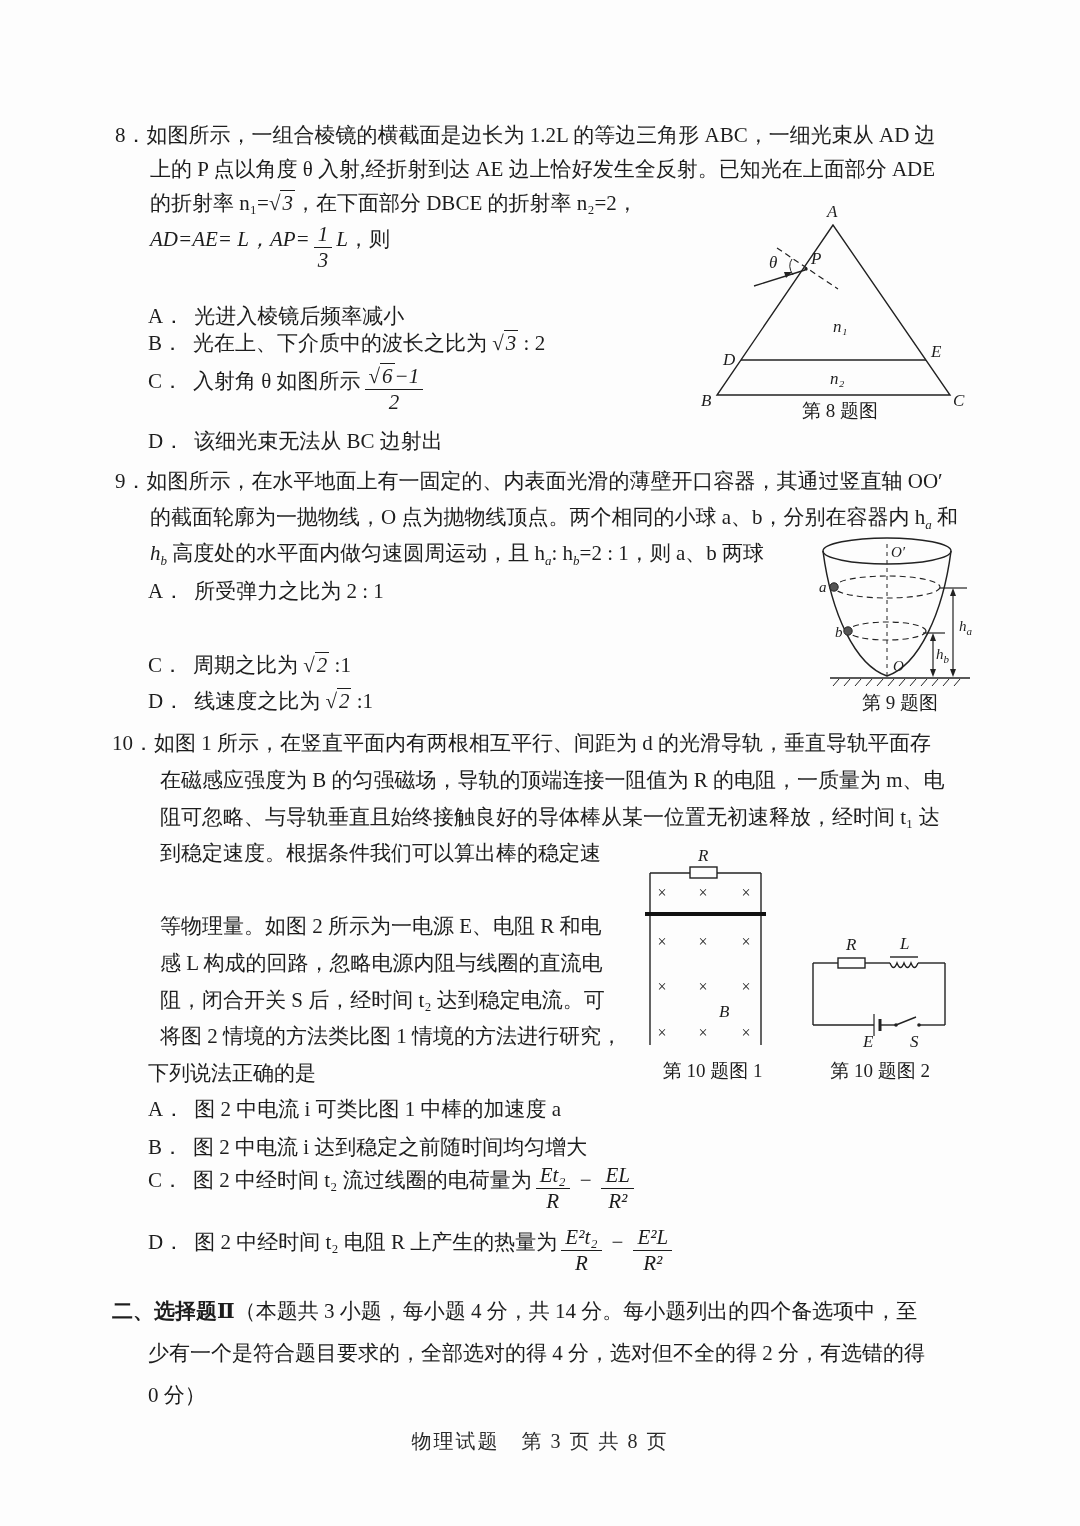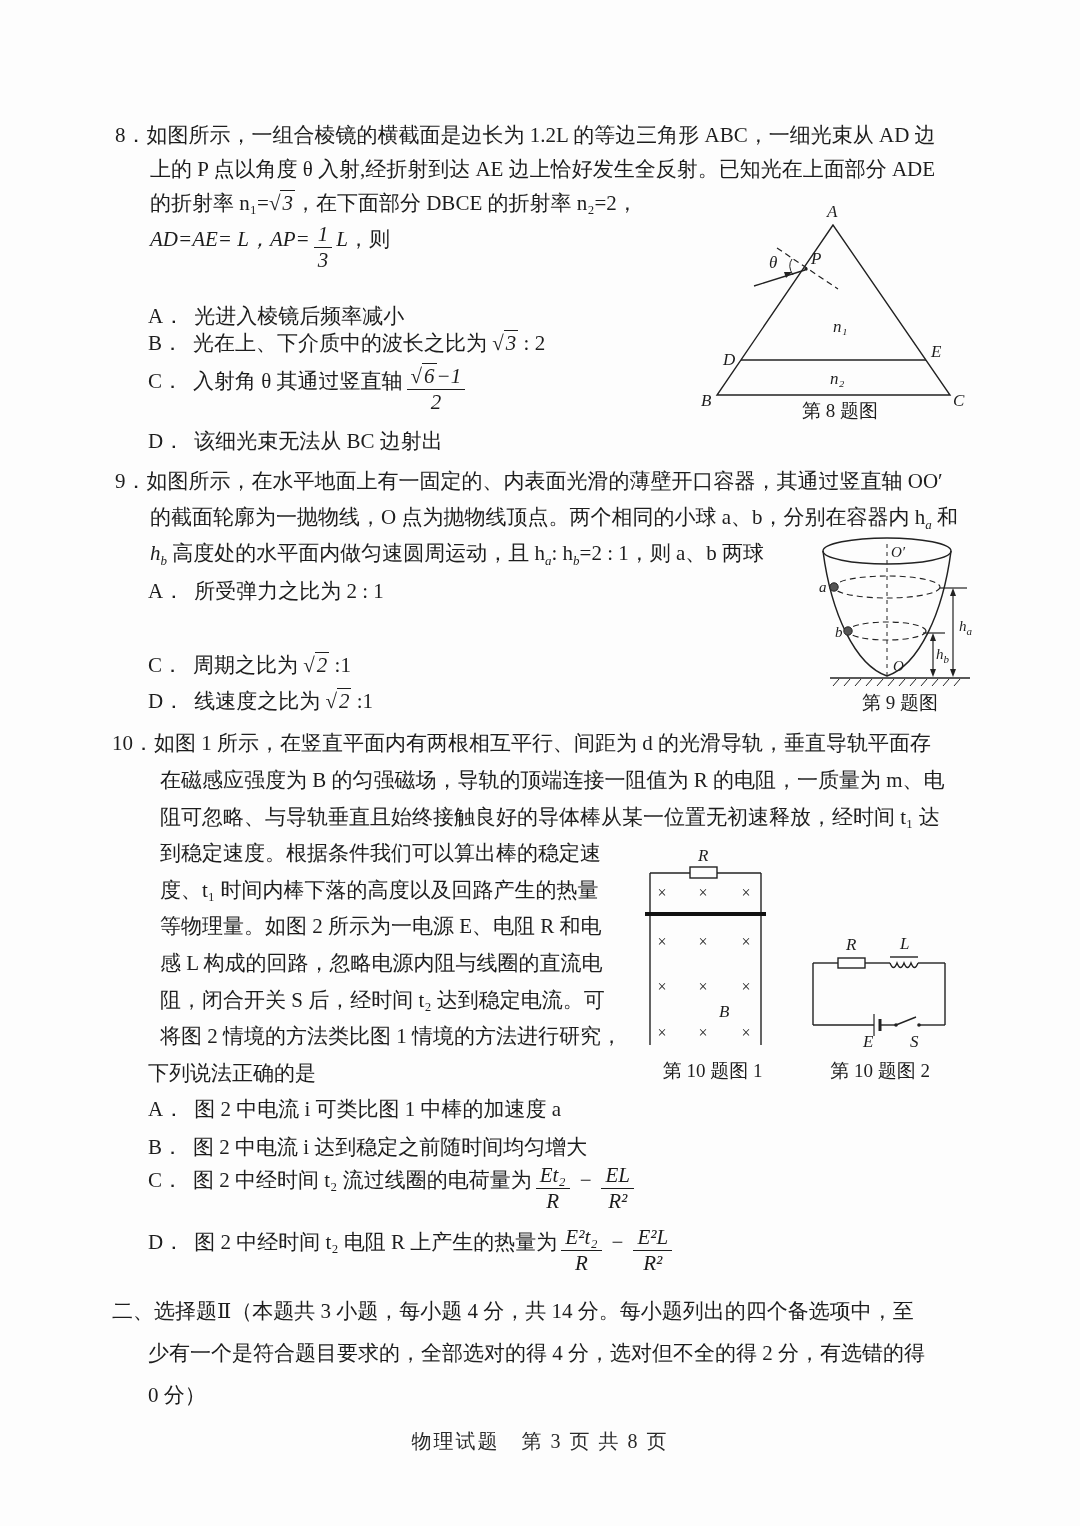--- a/index.html
+++ b/index.html
@@ -32,21 +32,21 @@
   .sqrt{display:inline-block;font-style:italic;white-space:nowrap;}
   .sqrt .rad{border-top:1.5px solid #1d1d1d;padding:0 2px;}
   .caption{
     position:absolute;font-size:19px;text-align:center;white-space:nowrap;
   }
   .fig{position:absolute;}
   .footer{
     position:absolute;left:0;width:1080px;text-align:center;
     font-size:20px;letter-spacing:2px;color:#2a2a2a;
   }
-  .bold{font-weight:normal;}
+  .bold{font-weight:bold;}
   svg text{font-family:"Liberation Serif","DejaVu Serif",serif;}
 </style>
 </head>
 <body>
 
 <div class="page">
 
   <div class="line" style="top:118px;left:115px"><span class="qnum">8．</span><span>如图所示，一组合棱镜的横截面是边长为 1.2L 的等边三角形 ABC，一细光束从 AD 边</span></div>
   <div class="line" style="top:152px;left:150px">上的 P 点以角度 θ 入射,经折射到达 AE 边上恰好发生全反射。已知光在上面部分 ADE</div>
   <div class="line" style="top:186px;left:150px">
@@ -58,21 +58,21 @@
         <span class="num">1</span>
         <span class="den">3</span>
       </span>
     <span class="it">L</span>
       <span>，则</span>
   </div>
   <div class="line" style="top:299px;left:148px"><span class="optlabel">A．</span><span>光进入棱镜后频率减小</span></div>
   <div class="line" style="top:326px;left:148px"><span class="optlabel">B．</span><span>光在上、下介质中的波长之比为 </span><span class="sqrt">√<span class="rad">3</span></span><span> : 2</span></div>
   <div class="line flexline" style="top:364px;left:148px;height:64px">
     <span class="optlabel">C．</span>
-    <span>入射角 θ 其通过竖直轴 </span>
+    <span>入射角 θ 如图所示 </span>
     <span class="frac">
       <span class="num"><span class="sqrt">√<span class="rad">6</span></span><span>−1</span></span>
       <span class="den">2</span>
     </span>
   </div>
   <div class="line" style="top:424px;left:148px"><span class="optlabel">D．</span><span>该细光束无法从 BC 边射出</span></div>
 
   <svg class="fig" style="left:695px;top:192px" width="300" height="215" viewBox="0 0 300 215">
     <g stroke="#222" stroke-width="1.4" fill="none">
       <path d="M138,33 L22,203 L255,203 Z"></path>
@@ -153,21 +153,20 @@
       <text x="164" y="103"><tspan>h</tspan><tspan dy="4" font-size="11">a</tspan></text>
       <text x="141" y="131"><tspan>h</tspan><tspan dy="4" font-size="11">b</tspan></text>
     </g>
   </svg>
   <div class="caption" style="left:795px;top:690px;width:210px">第 9 题图</div>
 
   <div class="line" style="top:726px;left:112px"><span class="qnum">10．</span><span>如图 1 所示，在竖直平面内有两根相互平行、间距为 d 的光滑导轨，垂直导轨平面存</span></div>
   <div class="line" style="top:763px;left:160px">在磁感应强度为 B 的匀强磁场，导轨的顶端连接一阻值为 R 的电阻，一质量为 m、电</div>
   <div class="line" style="top:800px;left:160px">阻可忽略、与导轨垂直且始终接触良好的导体棒从某一位置无初速释放，经时间 t₁ 达</div>
   <div class="line" style="top:836px;left:160px">到稳定速度。根据条件我们可以算出棒的稳定速</div>
-  <div class="line" style="top:873px;left:160px">度、t₁ 时间内棒下落的高度以及回路产生的热量</div>
   <div class="line" style="top:909px;left:160px">等物理量。如图 2 所示为一电源 E、电阻 R 和电</div>
   <div class="line" style="top:946px;left:160px">感 L 构成的回路，忽略电源内阻与线圈的直流电</div>
   <div class="line" style="top:983px;left:160px">阻，闭合开关 S 后，经时间 t₂ 达到稳定电流。可</div>
   <div class="line" style="top:1019px;left:160px">将图 2 情境的方法类比图 1 情境的方法进行研究，</div>
   <div class="line" style="top:1056px;left:148px">下列说法正确的是</div>
 
   <div class="line" style="top:1092px;left:148px"><span class="optlabel">A．</span><span>图 2 中电流 i 可类比图 1 中棒的加速度 a</span></div>
   <div class="line" style="top:1130px;left:148px"><span class="optlabel">B．</span><span>图 2 中电流 i 达到稳定之前随时间均匀增大</span></div>
   <div class="line flexline" style="top:1163px;left:148px;height:64px">
     <span class="optlabel">C．</span>

